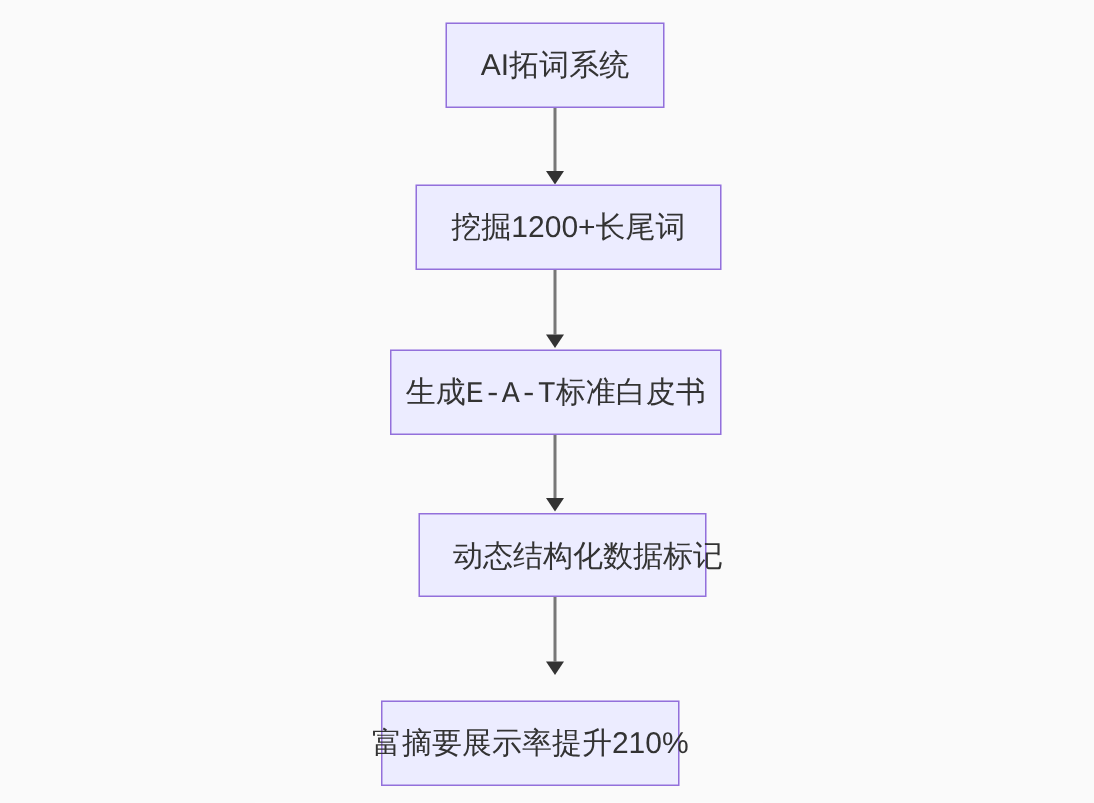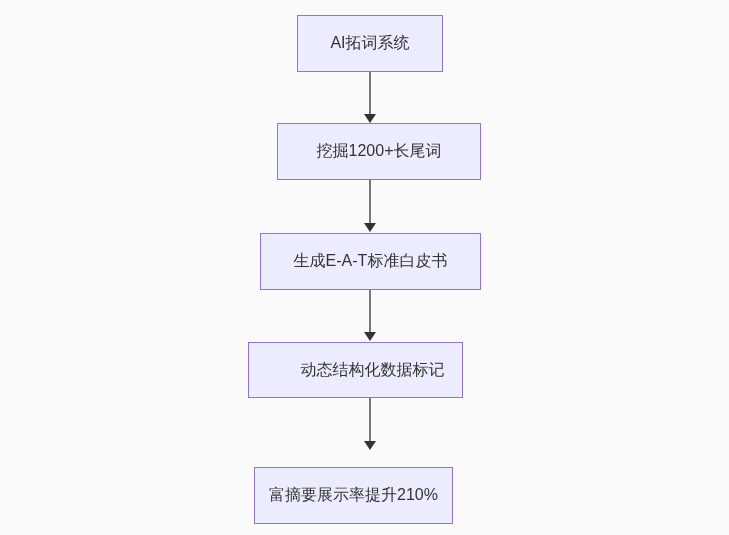--- a/index.html
+++ b/index.html
@@ -15,31 +15,31 @@
     height: 535px;
     background: #fafafa;
     overflow: hidden;
   }
   .node {
     position: absolute;
     box-sizing: border-box;
     background: #ececff;
     border: 1px solid #9370db;
     color: #333333;
-    font-size: 16px;
+    font-size: 20px;
     display: flex;
     align-items: center;
     justify-content: center;
     text-align: center;
     white-space: nowrap;
   }
   .node-0 { left: 297px; top: 15px;  width: 146px; height: 57px; }
   .node-1 { left: 277px; top: 123px; width: 204px; height: 57px; }
-  .node-2 { left: 260px; top: 233px; width: 221px; height: 57px; }
-  .node-3 { left: 248px; top: 342px; width: 215px; height: 56px; padding-left: 34px; }
+  .node-2 { left: 260px; top: 233px; width: 221px; height: 57px; font-family: Liberation Mono, monospace; }
+  .node-3 { left: 279px; top: 342px; width: 192px; height: 56px; padding-left: 34px; }
   .node-4 { left: 254px; top: 467px; width: 199px; height: 57px; }
 
   .edge {
     position: absolute;
     width: 14px;
     margin-left: -7px; 
     left: 370px;
     display: flex;
     flex-direction: column;
     align-items: center;

